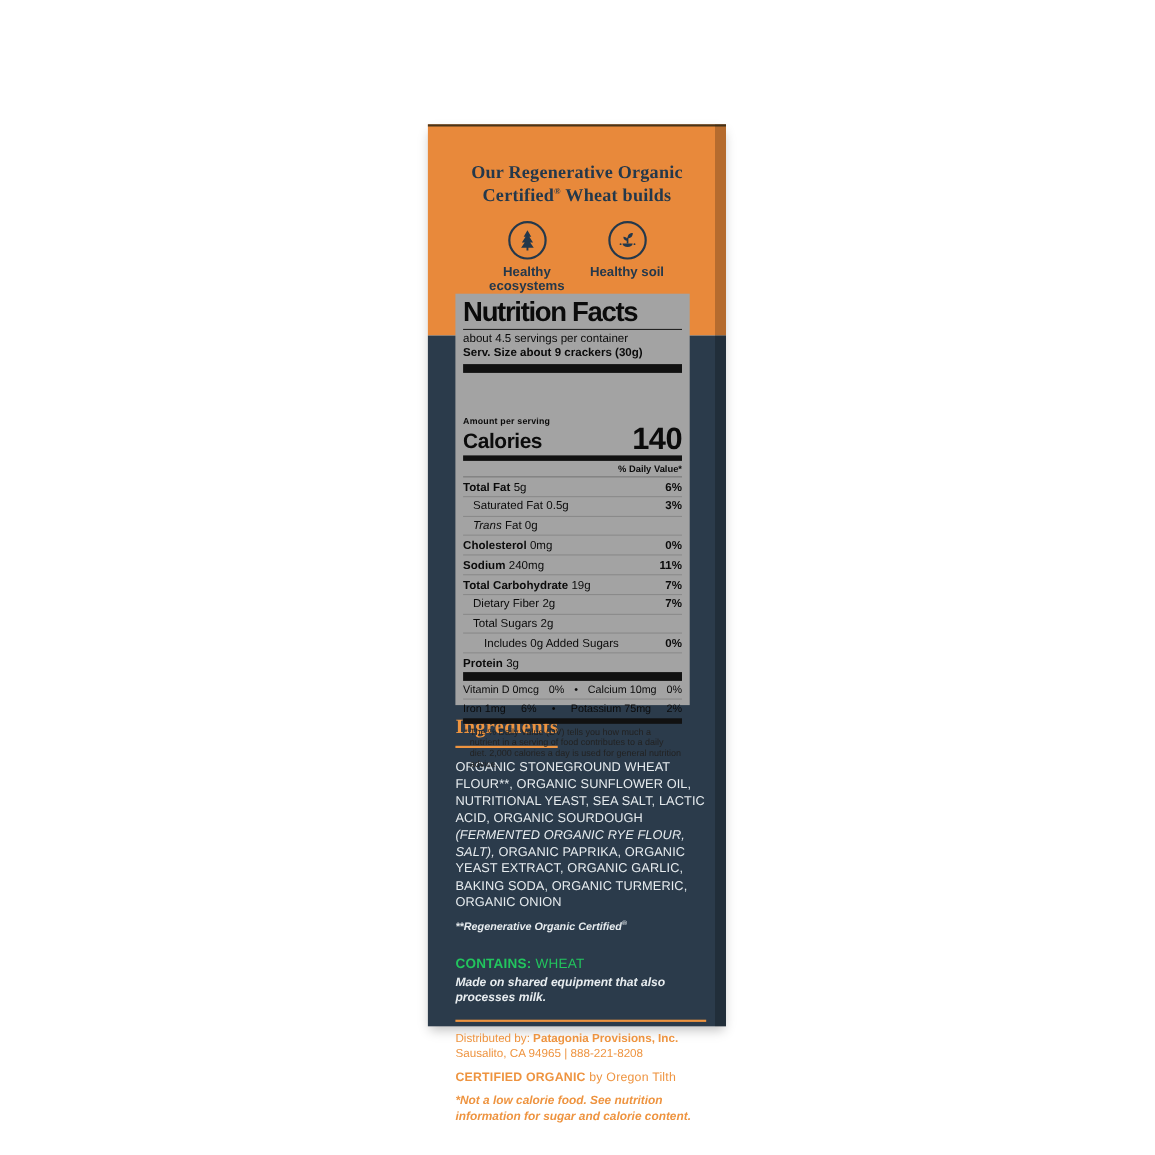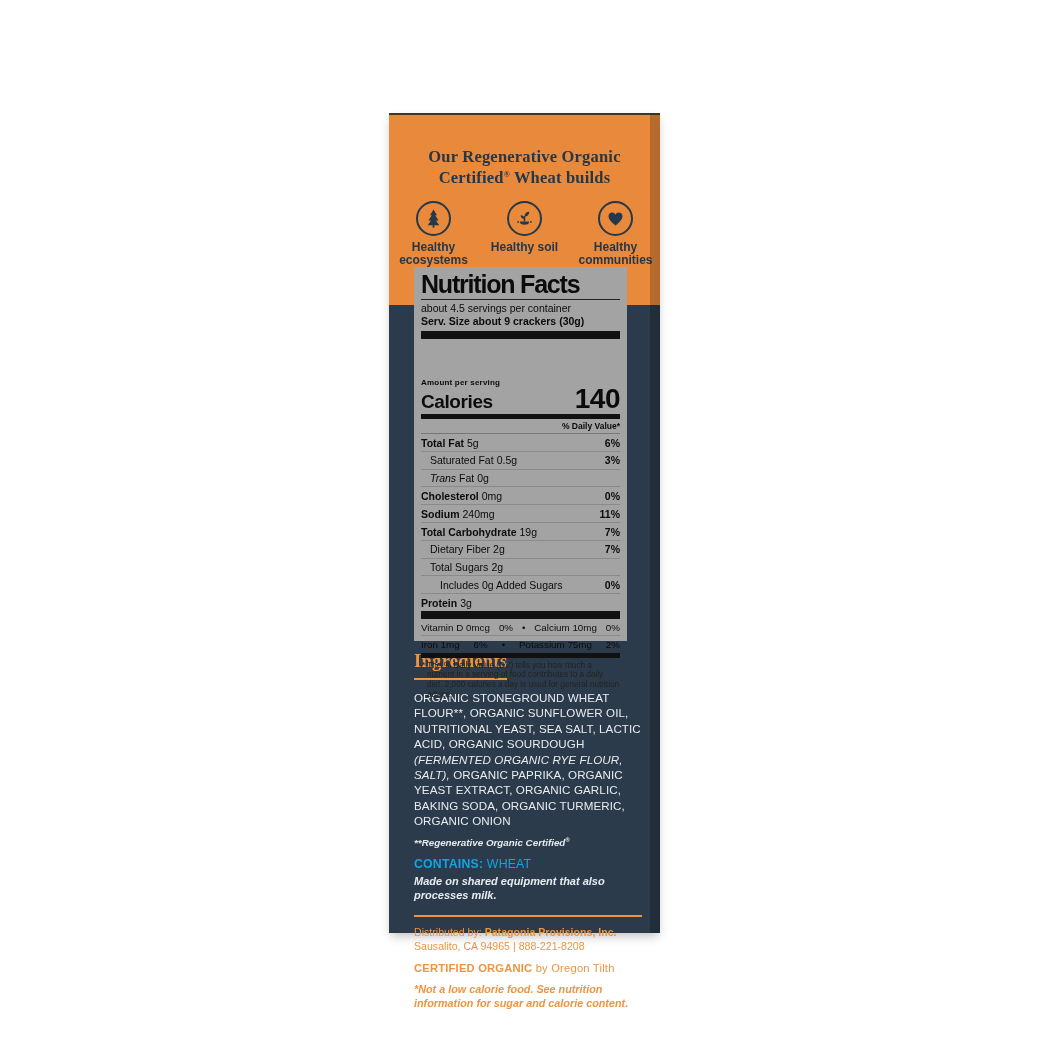--- a/index.html
+++ b/index.html
@@ -56,21 +56,21 @@
 
   
   .ing-heading-wrap { padding-top:346px; }
   .ing-heading { display:inline-block; font-family:"Liberation Serif", serif; font-weight:700;
                  font-size:18.5px; color:#EE9440; letter-spacing:.3px;
                  border-bottom:2px solid #EE9440; padding-bottom:6px; }
   .ing-text { margin-top:10px; font-size:11.6px; font-weight:400; color:#E7ECEF;
               line-height:1.33; letter-spacing:.1px; width:238px; }
   .ing-foot { margin-top:8px; font-size:9.8px; font-style:italic; font-weight:700; color:#E7ECEF; }
   .ing-foot sup { font-size:6px; }
-  .contains { margin-top:9px; font-size:12.3px; color:#0ea5e9; letter-spacing:.2px; }
+  .contains { margin-top:21px; font-size:12.3px; color:#22c55e; letter-spacing:.2px; }
   .allergen { margin-top:3px; font-size:11px; font-style:italic; font-weight:700; color:#E7ECEF; line-height:1.28; width:210px; }
   .hr-orange { margin-top:13px; border-top:2.5px solid #EE9440; width:228px; }
   .dist { margin-top:9px; font-size:10.6px; color:#EE9440; line-height:1.3; }
   .cert { margin-top:8px; font-size:11.2px; color:#EE9440; letter-spacing:.2px; }
   .disclaimer { margin-top:8px; font-size:10.8px; font-style:italic; font-weight:700;
                 color:#EE9440; line-height:1.3; width:235px; }
 </style>
 </head>
 <body>
 
@@ -99,28 +99,20 @@
               <path d="M12 15 V9.5"></path>
               <path fill="#24384B" stroke="none" d="M12 10 C12 6.8 14 5 17 5 C17 8.2 15 10 12 10 Z"></path>
               <path fill="#24384B" stroke="none" d="M12 12.5 C12 10 10.4 8.6 8 8.6 C8 11.1 9.6 12.5 12 12.5 Z"></path>
               <path fill="#24384B" stroke="none" d="M7.2 15 A4.8 3.4 0 0 0 16.8 15 Z"></path>
               <circle cx="5.4" cy="15.6" r=".9" fill="#24384B" stroke="none"></circle>
               <circle cx="18.6" cy="15.6" r=".9" fill="#24384B" stroke="none"></circle>
             </svg>
           </div>
           <div class="benefit-label">Healthy soil</div>
         </div>
-        <div class="benefit">
-          <div class="benefit-icon">
-            <svg viewBox="0 0 24 24">
-                <path fill="#24384B" d="M12 19.2 C7.2 15.4 4.7 12.6 4.7 9.6 C4.7 7.3 6.4 5.7 8.4 5.7 C10 5.7 11.3 6.6 12 8.1 C12.7 6.6 14 5.7 15.6 5.7 C17.6 5.7 19.3 7.3 19.3 9.6 C19.3 12.6 16.8 15.4 12 19.2 Z"></path>
-              </svg>
-          </div>
-          <div class="benefit-label">Healthy communities</div>
-        </div>
       </div>
     </div>
 
     <div class="pkg-body">
 
       <div class="nf">
         <div class="nf-title">Nutrition Facts</div>
         <div class="nf-serv1">about 4.5 servings per container</div>
         <div class="nf-serv2">Serv. Size about 9 crackers (30g)</div>
         <div class="bar-8"></div>

